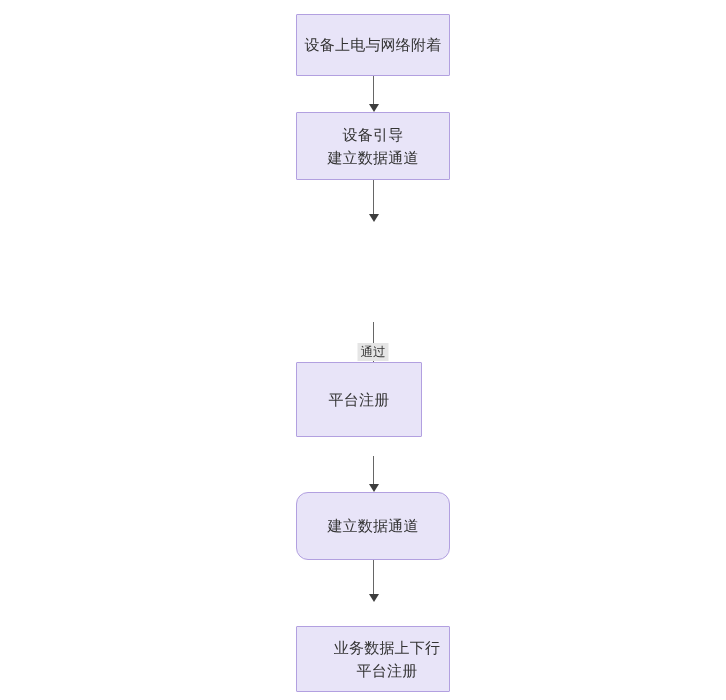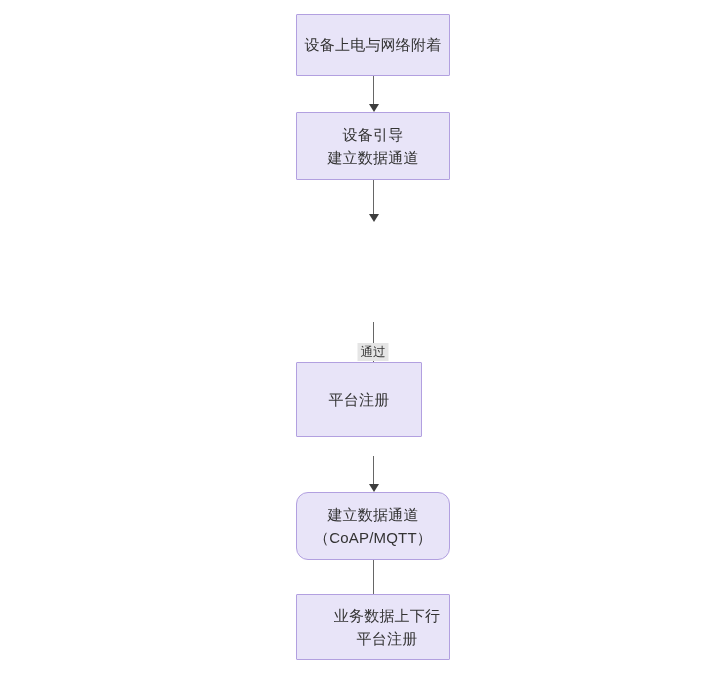--- a/index.html
+++ b/index.html
@@ -150,21 +150,20 @@
     <span class="line">建立数据通道</span>
   </div>
 
 
   <div class="node-box" style="left:296px; top:362px; width:126px; height:75px;">
     <span class="line">平台注册</span>
   </div>
 
   <div class="node-box" style="left:296px; top:492px; width:154px; height:68px;border-radius:12px;">
     <span class="line">建立数据通道</span>
-    <span class="line">（CoAP/MQTT）</span>
   </div>
 
-  <div class="node-box" style="left:296px; top:594px; width:154px; height:66px;padding-left:28px;">
+  <div class="node-box" style="left:296px; top:626px; width:154px; height:66px;padding-left:28px;">
     <span class="line">业务数据上下行</span>
     <span class="line">平台注册</span>
   </div>
 
 </div>
 
 </body></html>

